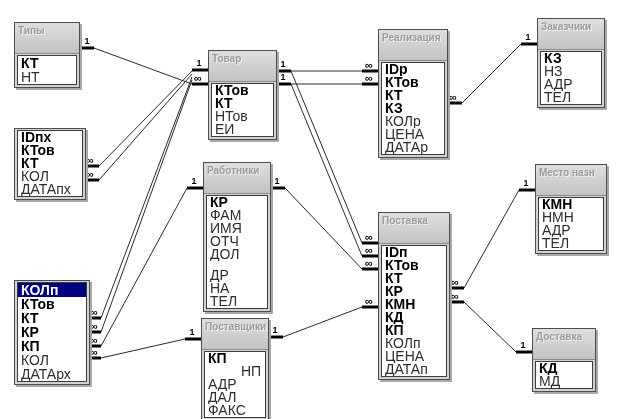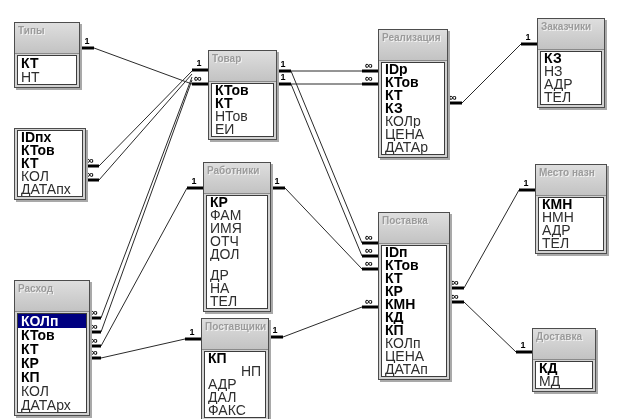--- a/index.html
+++ b/index.html
@@ -126,21 +126,20 @@
       <div class="tbl" style="left: 14px; top: 128px; width: 70px;">
         <div class="tbl-body">
           <div class="row key" style="height: 13px; line-height: 13px;">IDпх</div>
           <div class="row key" style="height: 13px; line-height: 13px;">КТов</div>
           <div class="row key" style="height: 13px; line-height: 13px;">КТ</div>
           <div class="row" style="height: 13px; line-height: 13px;">КОЛ</div>
           <div class="row" style="height: 13px; line-height: 13px;">ДАТАпх</div>
         </div>
       </div>
       <div class="tbl" style="left: 14px; top: 280px; width: 74px;">
-        <div class="tbl-title">Расход</div>
         <div class="tbl-body">
           <div class="row key selected" style="height: 14px; line-height: 14px;">КОЛп</div>
           <div class="row key" style="height: 14px; line-height: 14px;">КТов</div>
           <div class="row key" style="height: 14px; line-height: 14px;">КТ</div>
           <div class="row key" style="height: 14px; line-height: 14px;">КР</div>
           <div class="row key" style="height: 14px; line-height: 14px;">КП</div>
           <div class="row" style="height: 14px; line-height: 14px;">КОЛ</div>
           <div class="row" style="height: 14px; line-height: 14px;">ДАТАрх</div>
         </div>
       </div>

